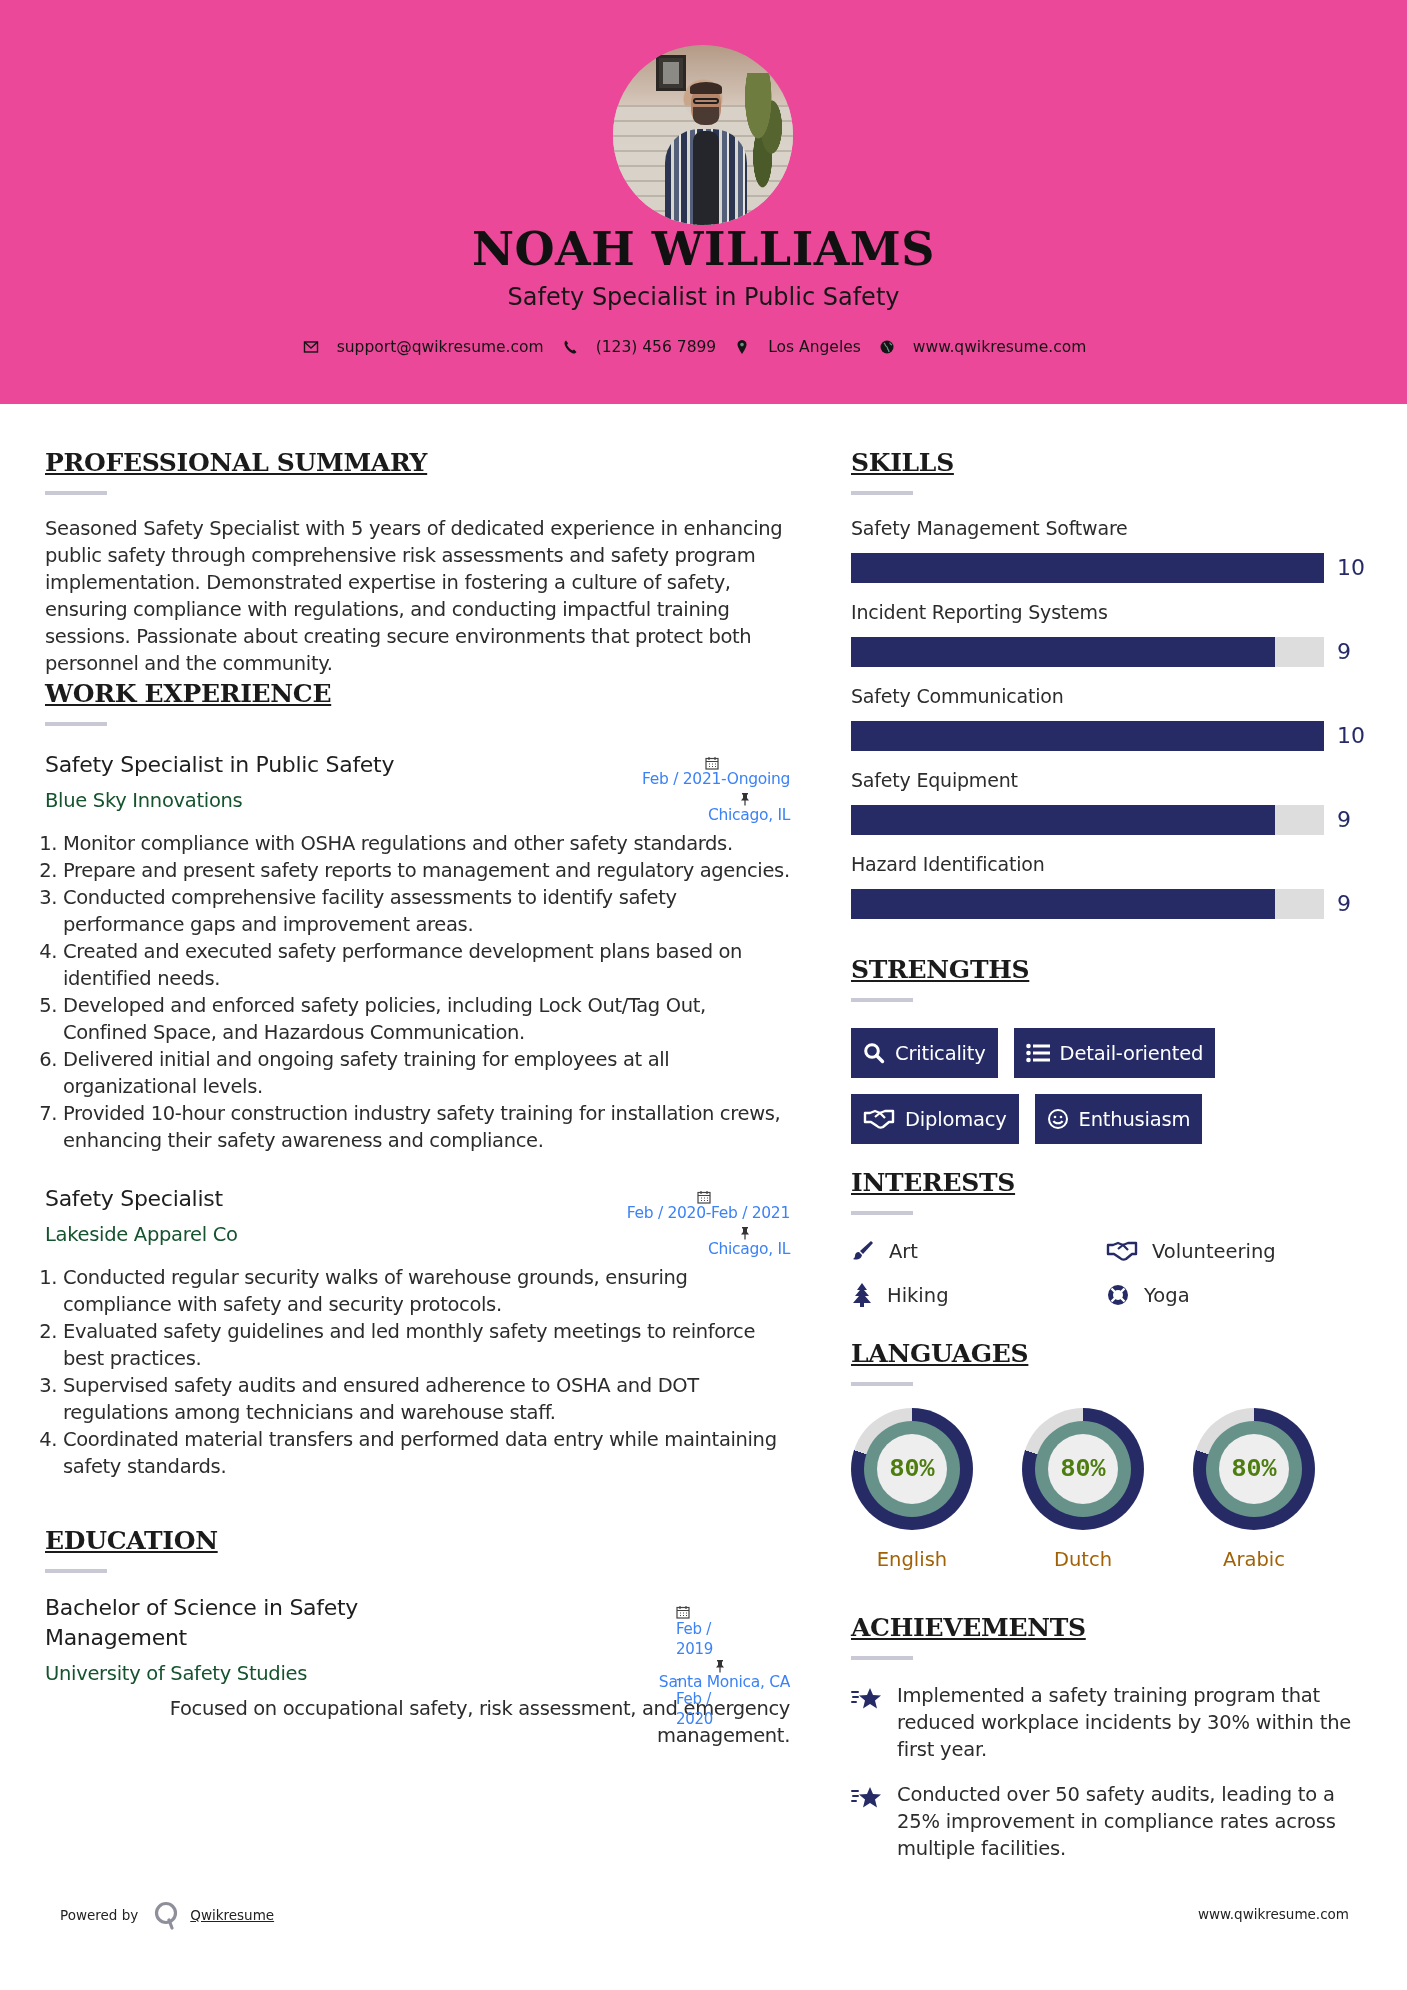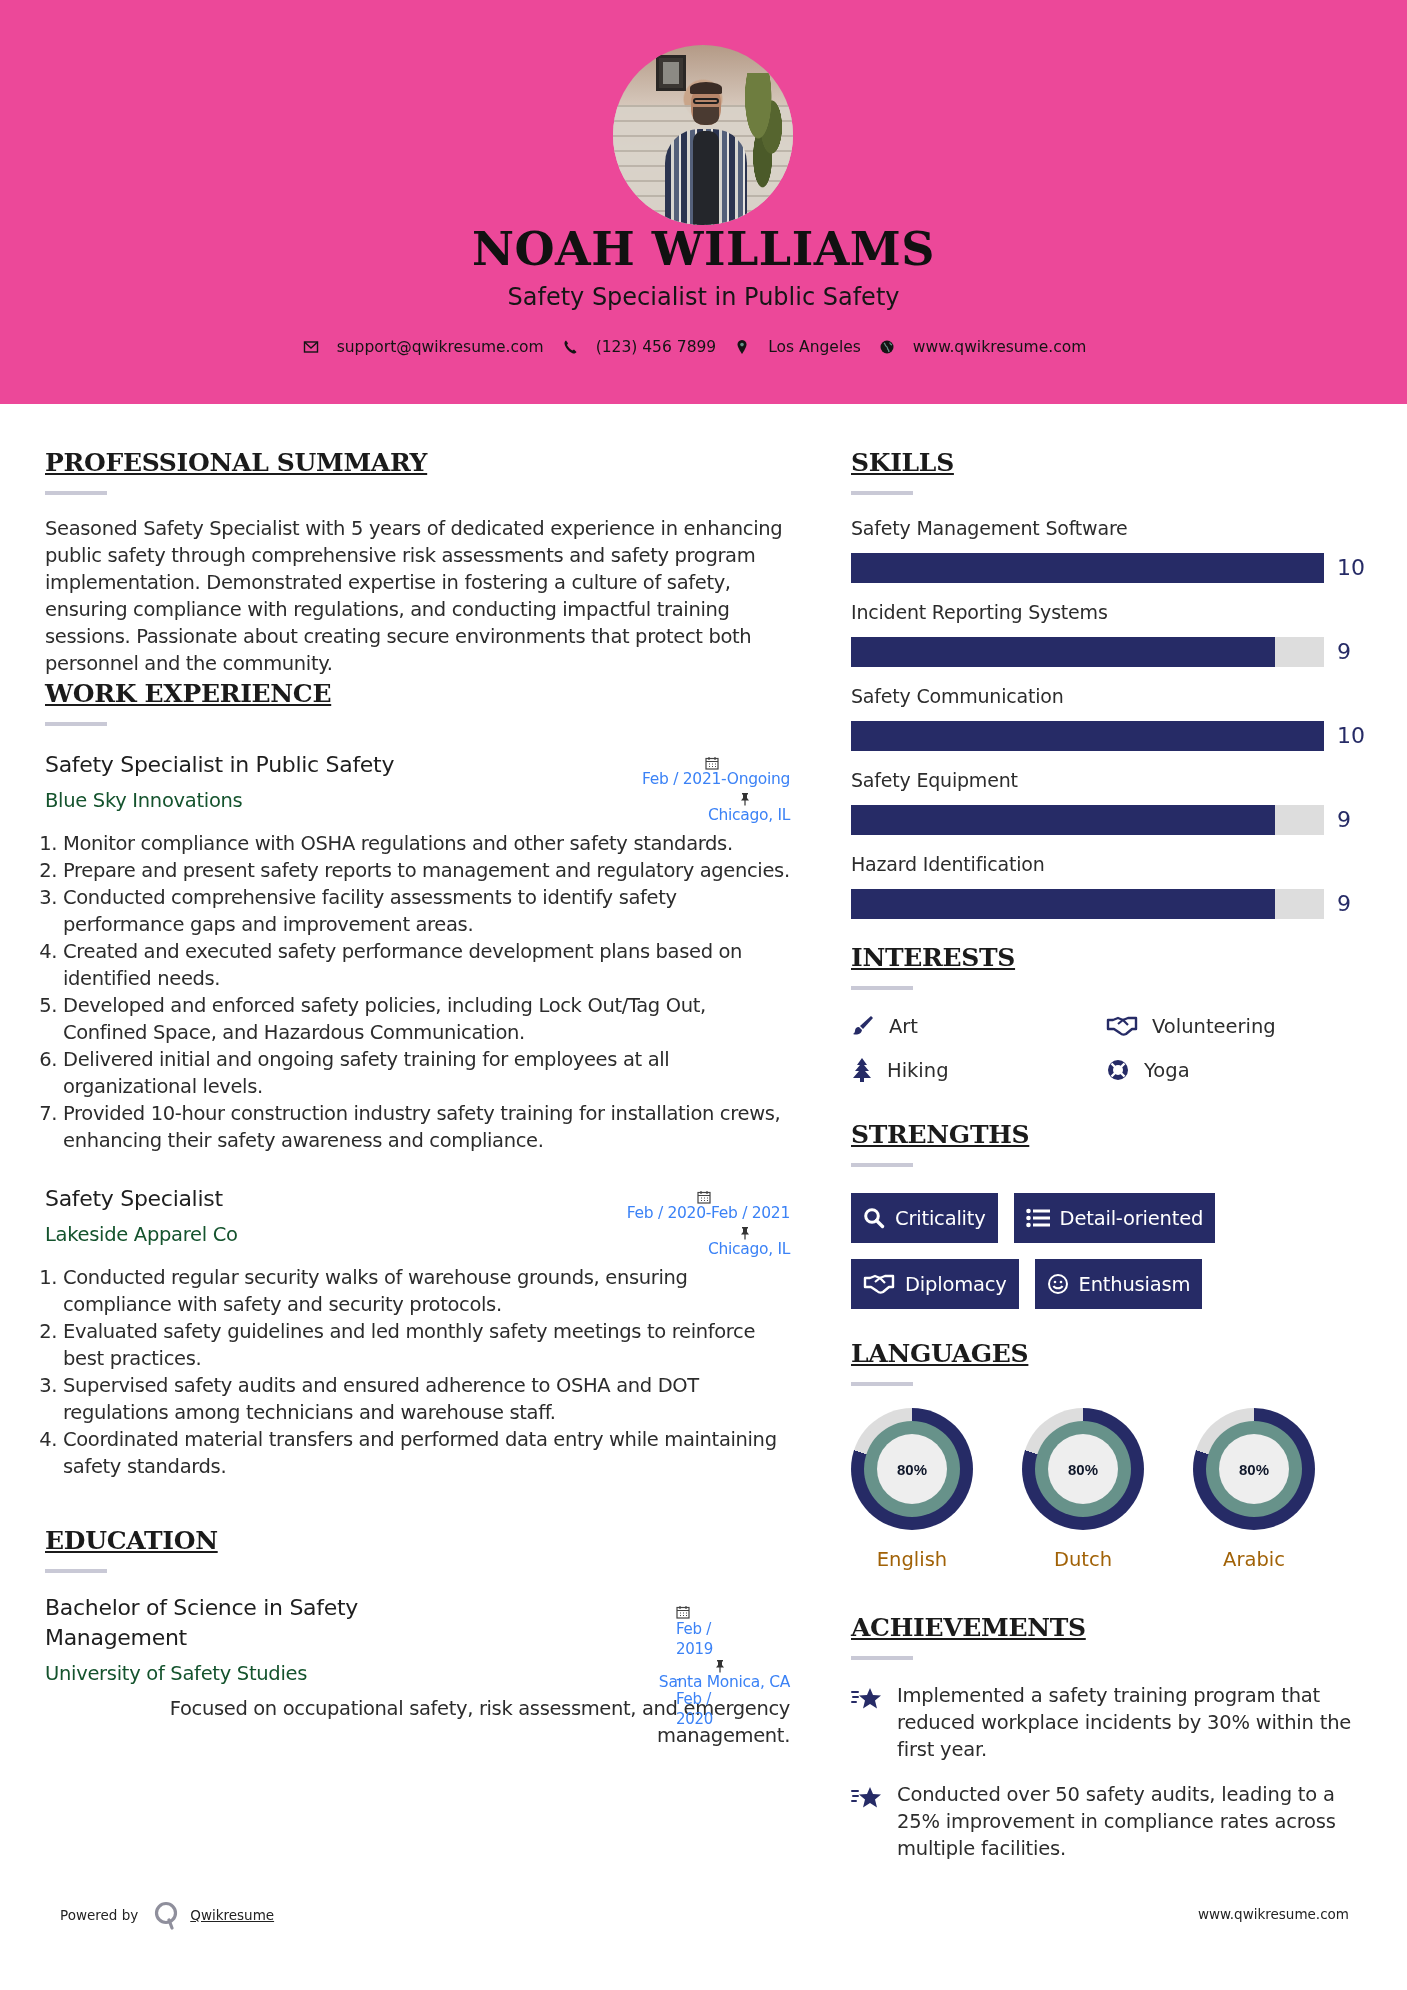--- a/index.html
+++ b/index.html
@@ -67,21 +67,21 @@
   .strengths { display: flex; flex-wrap: wrap; gap: 16px 16px; margin-top: 26px; width: 500px; }
   .chip { display: inline-flex; align-items: center; height: 50px; padding: 0 12px; background: #262b66; color: #ffffff;
           font-family: "DejaVu Sans", sans-serif; font-size: 19.5px; letter-spacing: -0.2px; }
   .chip svg { margin-right: 10px; }
 
   .langs { display: flex; margin-top: 22px; }
   .lang { width: 171px; display: flex; flex-direction: column; align-items: flex-start; }
   .donut { position: relative; width: 122px; height: 122px; border-radius: 50%; }
   .donut .inner { position: absolute; left: 13px; top: 13px; width: 96px; height: 96px; border-radius: 50%; background: #67928a; }
   .donut .core { position: absolute; left: 26px; top: 26px; width: 70px; height: 70px; border-radius: 50%; background: #eeeeee;
-                 display: flex; align-items: center; justify-content: center; font-family: Liberation Sans, sans-serif; font-weight: 700; font-size: 15px; color: #0f172a; }
+                 display: flex; align-items: center; justify-content: center; font-family: Liberation Mono, monospace; font-weight: 700; font-size: 25px; color: #4d7c0f; }
   .lang-name { width: 122px; text-align: center; margin-top: 18px; font-family: "DejaVu Sans", sans-serif; font-size: 19.5px; color: #a16207; }
 
   .ach { display: flex; align-items: flex-start; margin-top: 18px; }
   .ach svg { flex: 0 0 auto; margin-right: 14px; margin-top: 4px; }
   .ach .t { font-family: "DejaVu Sans", sans-serif; font-size: 19.5px; line-height: 27px; color: #2c2c2c; letter-spacing: -0.2px; }
 
   .footer-left { position: absolute; left: 60px; top: 1900px; display: flex; align-items: center; font-family: "DejaVu Sans", sans-serif; font-size: 13.5px; color: #222; }
   .footer-left .q { margin: 0 10px 0 16px; }
   .footer-left .brand { text-decoration: underline; }
   .footer-right { position: absolute; right: 58px; top: 1906px; font-family: "DejaVu Sans", sans-serif; font-size: 13.5px; color: #222; }
@@ -263,56 +263,20 @@
       </div>
       <div class="skill-label">Hazard Identification</div>
       <div class="skill-row">
         <div class="skill-track"></div>
           <div class="skill-fill" style="width:424px;"></div>
         <span class="skill-num">9</span>
       </div>
     </div>
   </section>
 
-  <section style="margin-top:22px;">
-    <h2 class="sec-h">INTERESTS</h2>
-    <div class="rule"></div>
-    <div class="interests">
-      <div class="int">
-        <svg width="24" height="24" viewBox="0 0 24 24">
-            <path d="M20 2 L22 4 L12 15 L9 12 Z" fill="#262b66"></path>
-            <path d="M8 13 C5 13 4 15 4 17 C4 19 2 20 2 20 C5 21 10 21 11 16 Z" fill="#262b66"></path>
-          </svg>
-        <span>Art</span>
-      </div>
-      <div class="int">
-        <svg width="32" height="22" viewBox="0 0 32 22">
-            <path d="M2 5 H7 L12 3 L17 5 L22 3 H30 V14 H26 L20 19 C18 20 16 20 14 18 L8 14 H2 Z" fill="none" stroke="#262b66" stroke-width="2.4" stroke-linejoin="round"></path>
-            <path d="M12 9 L17 5 L22 10" fill="none" stroke="#262b66" stroke-width="2.2"></path>
-          </svg>
-        <span>Volunteering</span>
-      </div>
-      <div class="int">
-        <svg width="22" height="26" viewBox="0 0 22 26">
-            <path d="M11 1 L16 8 H13 L18 14 H14 L20 21 H2 L8 14 H4 L9 8 H6 Z" fill="#262b66"></path>
-            <rect x="9" y="21" width="4" height="4" fill="#262b66"></rect>
-          </svg>
-        <span>Hiking</span>
-      </div>
-      <div class="int">
-        <svg width="24" height="24" viewBox="0 0 24 24">
-            <circle cx="12" cy="12" r="10" fill="#262b66"></circle>
-            <circle cx="12" cy="12" r="5" fill="#ffffff"></circle>
-            <path d="M5.5 5.5 L9 9 M18.5 5.5 L15 9 M5.5 18.5 L9 15 M18.5 18.5 L15 15" stroke="#ffffff" stroke-width="2.4"></path>
-          </svg>
-        <span>Yoga</span>
-      </div>
-    </div>
-  </section>
-
   <section style="margin-top:34px;">
     <h2 class="sec-h">STRENGTHS</h2>
     <div class="rule"></div>
     <div class="strengths">
       <div class="chip">
         <svg width="22" height="22" viewBox="0 0 22 22">
             <circle cx="9" cy="9" r="6.3" fill="none" stroke="#fff" stroke-width="3"></circle>
             <path d="M13.5 13.5 L19.5 19.5" stroke="#fff" stroke-width="3.4" stroke-linecap="round"></path>
           </svg>
         <span>Criticality</span>
@@ -336,20 +300,56 @@
         <span>Diplomacy</span>
       </div>
       <div class="chip">
         <svg width="22" height="22" viewBox="0 0 22 22">
             <circle cx="11" cy="11" r="9" fill="none" stroke="#fff" stroke-width="2"></circle>
             <circle cx="8" cy="9" r="1.3" fill="#fff"></circle>
             <circle cx="14" cy="9" r="1.3" fill="#fff"></circle>
             <path d="M6.5 13 C8 16 14 16 15.5 13" fill="none" stroke="#fff" stroke-width="2"></path>
           </svg>
         <span>Enthusiasm</span>
+      </div>
+    </div>
+  </section>
+
+  <section style="margin-top:22px;">
+    <h2 class="sec-h">INTERESTS</h2>
+    <div class="rule"></div>
+    <div class="interests">
+      <div class="int">
+        <svg width="24" height="24" viewBox="0 0 24 24">
+            <path d="M20 2 L22 4 L12 15 L9 12 Z" fill="#262b66"></path>
+            <path d="M8 13 C5 13 4 15 4 17 C4 19 2 20 2 20 C5 21 10 21 11 16 Z" fill="#262b66"></path>
+          </svg>
+        <span>Art</span>
+      </div>
+      <div class="int">
+        <svg width="32" height="22" viewBox="0 0 32 22">
+            <path d="M2 5 H7 L12 3 L17 5 L22 3 H30 V14 H26 L20 19 C18 20 16 20 14 18 L8 14 H2 Z" fill="none" stroke="#262b66" stroke-width="2.4" stroke-linejoin="round"></path>
+            <path d="M12 9 L17 5 L22 10" fill="none" stroke="#262b66" stroke-width="2.2"></path>
+          </svg>
+        <span>Volunteering</span>
+      </div>
+      <div class="int">
+        <svg width="22" height="26" viewBox="0 0 22 26">
+            <path d="M11 1 L16 8 H13 L18 14 H14 L20 21 H2 L8 14 H4 L9 8 H6 Z" fill="#262b66"></path>
+            <rect x="9" y="21" width="4" height="4" fill="#262b66"></rect>
+          </svg>
+        <span>Hiking</span>
+      </div>
+      <div class="int">
+        <svg width="24" height="24" viewBox="0 0 24 24">
+            <circle cx="12" cy="12" r="10" fill="#262b66"></circle>
+            <circle cx="12" cy="12" r="5" fill="#ffffff"></circle>
+            <path d="M5.5 5.5 L9 9 M18.5 5.5 L15 9 M5.5 18.5 L9 15 M18.5 18.5 L15 15" stroke="#ffffff" stroke-width="2.4"></path>
+          </svg>
+        <span>Yoga</span>
       </div>
     </div>
   </section>
 
   <section style="margin-top:28px;">
     <h2 class="sec-h">LANGUAGES</h2>
     <div class="rule"></div>
     <div class="langs">
       <div class="lang">
         <div class="donut" style="background: conic-gradient(#262b66 0 80%, #dddddd 80% 100%);">

